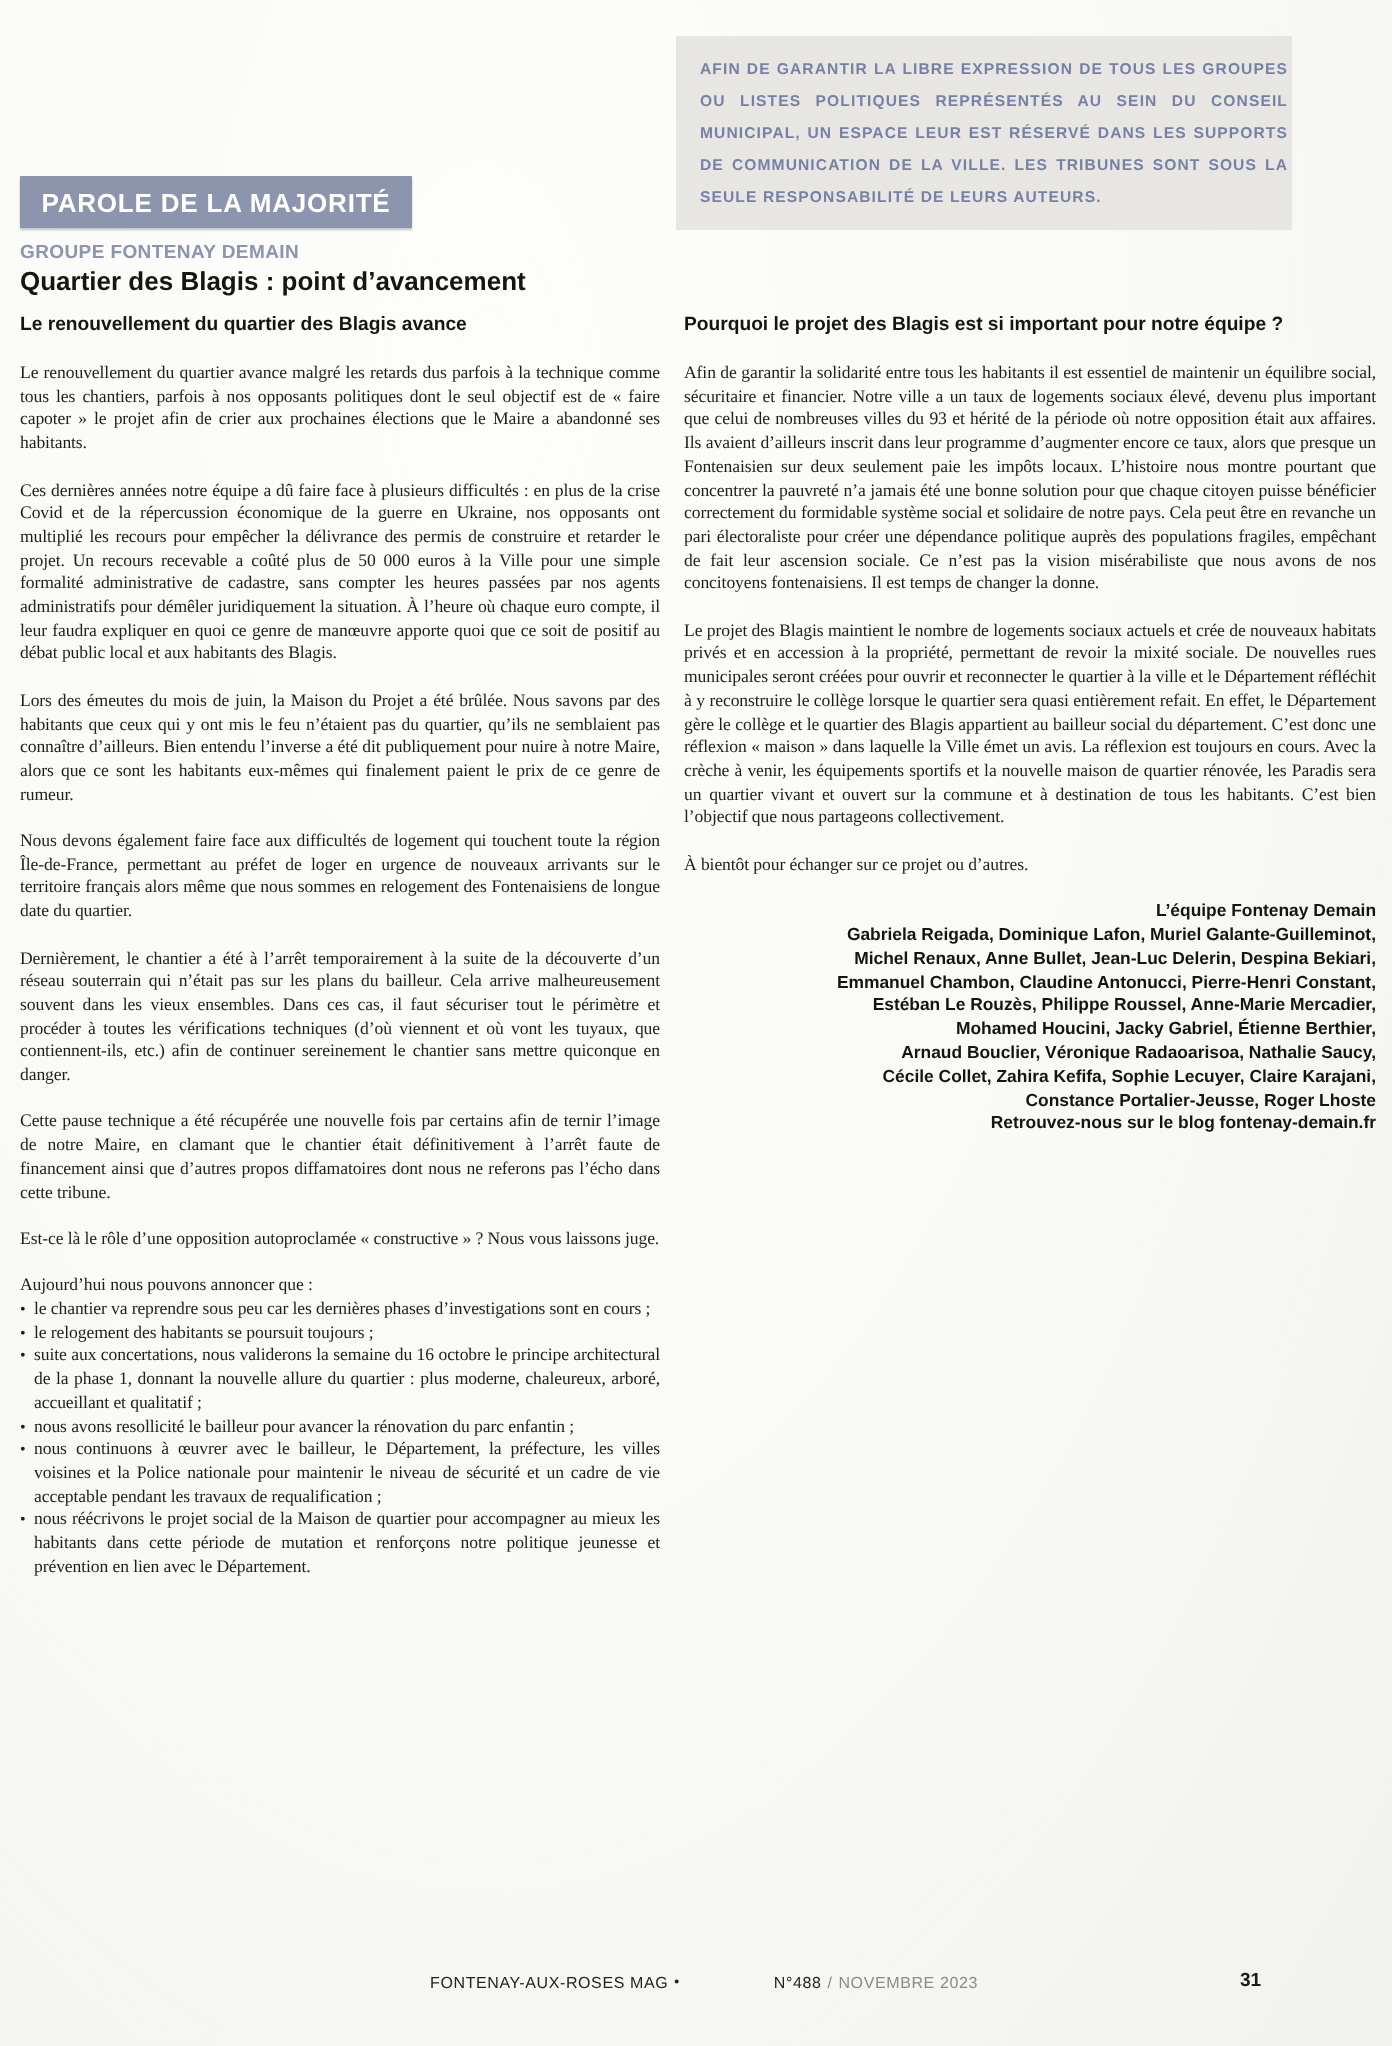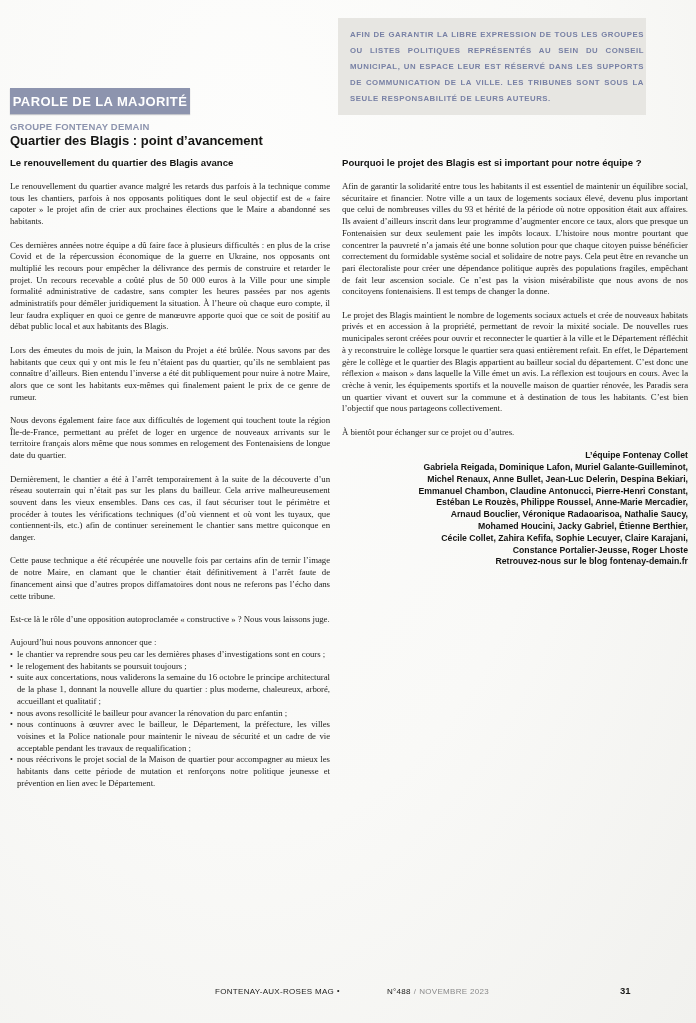--- a/index.html
+++ b/index.html
@@ -25,21 +25,21 @@
     font-weight:bold;
     font-size:7.8px;
     letter-spacing:.55px;
     line-height:16px;
     color:#7881a5;
     text-align:justify;
     text-transform:uppercase;
   }
   
   .banner{
-    position:absolute;left:10px;top:88px;width:180px;height:26px;
+    position:absolute;left:10px;top:88px;width:196px;height:26px;
     background:#8d94ae;
     box-shadow:0 1px 1px rgba(90,95,115,.35);
     display:flex;align-items:center;justify-content:center;
   }
   .banner span{
     font-family:"Liberation Sans", sans-serif;
     font-weight:bold;font-size:13px;letter-spacing:.4px;color:#ffffff;
   }
   .group-name{
     position:absolute;left:10px;top:121px;
@@ -140,27 +140,27 @@
         <li><span class="bullet-glyph">•</span><span>nous réécrivons le projet social de la Maison de quartier pour accompagner au mieux les habitants dans cette période de mutation et renforçons notre politique jeunesse et prévention en lien avec le Département.</span></li>
       </ul>
     </div>
 
     <div class="col-right">
       <h3 class="col-heading">Pourquoi le projet des Blagis est si important pour notre équipe ?</h3>
       <p class="body-p">Afin de garantir la solidarité entre tous les habitants il est essentiel de maintenir un équilibre social, sécuritaire et financier. Notre ville a un taux de logements sociaux élevé, devenu plus important que celui de nombreuses villes du 93 et hérité de la période où notre opposition était aux affaires. Ils avaient d’ailleurs inscrit dans leur programme d’augmenter encore ce taux, alors que presque un Fontenaisien sur deux seulement paie les impôts locaux. L’histoire nous montre pourtant que concentrer la pauvreté n’a jamais été une bonne solution pour que chaque citoyen puisse bénéficier correctement du formidable système social et solidaire de notre pays. Cela peut être en revanche un pari électoraliste pour créer une dépendance politique auprès des populations fragiles, empêchant de fait leur ascension sociale. Ce n’est pas la vision misérabiliste que nous avons de nos concitoyens fontenaisiens. Il est temps de changer la donne.</p>
       <p class="body-p">Le projet des Blagis maintient le nombre de logements sociaux actuels et crée de nouveaux habitats privés et en accession à la propriété, permettant de revoir la mixité sociale. De nouvelles rues municipales seront créées pour ouvrir et reconnecter le quartier à la ville et le Département réfléchit à y reconstruire le collège lorsque le quartier sera quasi entièrement refait. En effet, le Département gère le collège et le quartier des Blagis appartient au bailleur social du département. C’est donc une réflexion « maison » dans laquelle la Ville émet un avis. La réflexion est toujours en cours. Avec la crèche à venir, les équipements sportifs et la nouvelle maison de quartier rénovée, les Paradis sera un quartier vivant et ouvert sur la commune et à destination de tous les habitants. C’est bien l’objectif que nous partageons collectivement.</p>
       <p class="body-p">À bientôt pour échanger sur ce projet ou d’autres.</p>
       <div class="signature">
-        <div>L’équipe Fontenay Collet</div>
+        <div>L’équipe Fontenay Demain</div>
         <div>Gabriela Reigada, Dominique Lafon, Muriel Galante-Guilleminot,</div>
         <div>Michel Renaux, Anne Bullet, Jean-Luc Delerin, Despina Bekiari,</div>
         <div>Emmanuel Chambon, Claudine Antonucci, Pierre-Henri Constant,</div>
         <div>Estéban Le Rouzès, Philippe Roussel, Anne-Marie Mercadier,</div>
+        <div>Mohamed Houcini, Jacky Gabriel, Étienne Berthier,</div>
         <div>Arnaud Bouclier, Véronique Radaoarisoa, Nathalie Saucy,</div>
-        <div>Mohamed Houcini, Jacky Gabriel, Étienne Berthier,</div>
         <div>Cécile Collet, Zahira Kefifa, Sophie Lecuyer, Claire Karajani,</div>
         <div>Constance Portalier-Jeusse, Roger Lhoste</div>
         <div>Retrouvez-nous sur le blog fontenay-demain.fr</div>
       </div>
     </div>
 
   </div>
 
   <div class="footer-line">
     <span class="mag">FONTENAY-AUX-ROSES MAG</span><span class="dot">•</span><span class="issue">N°488</span><span class="slash">/</span><span class="date">NOVEMBRE 2023</span>

